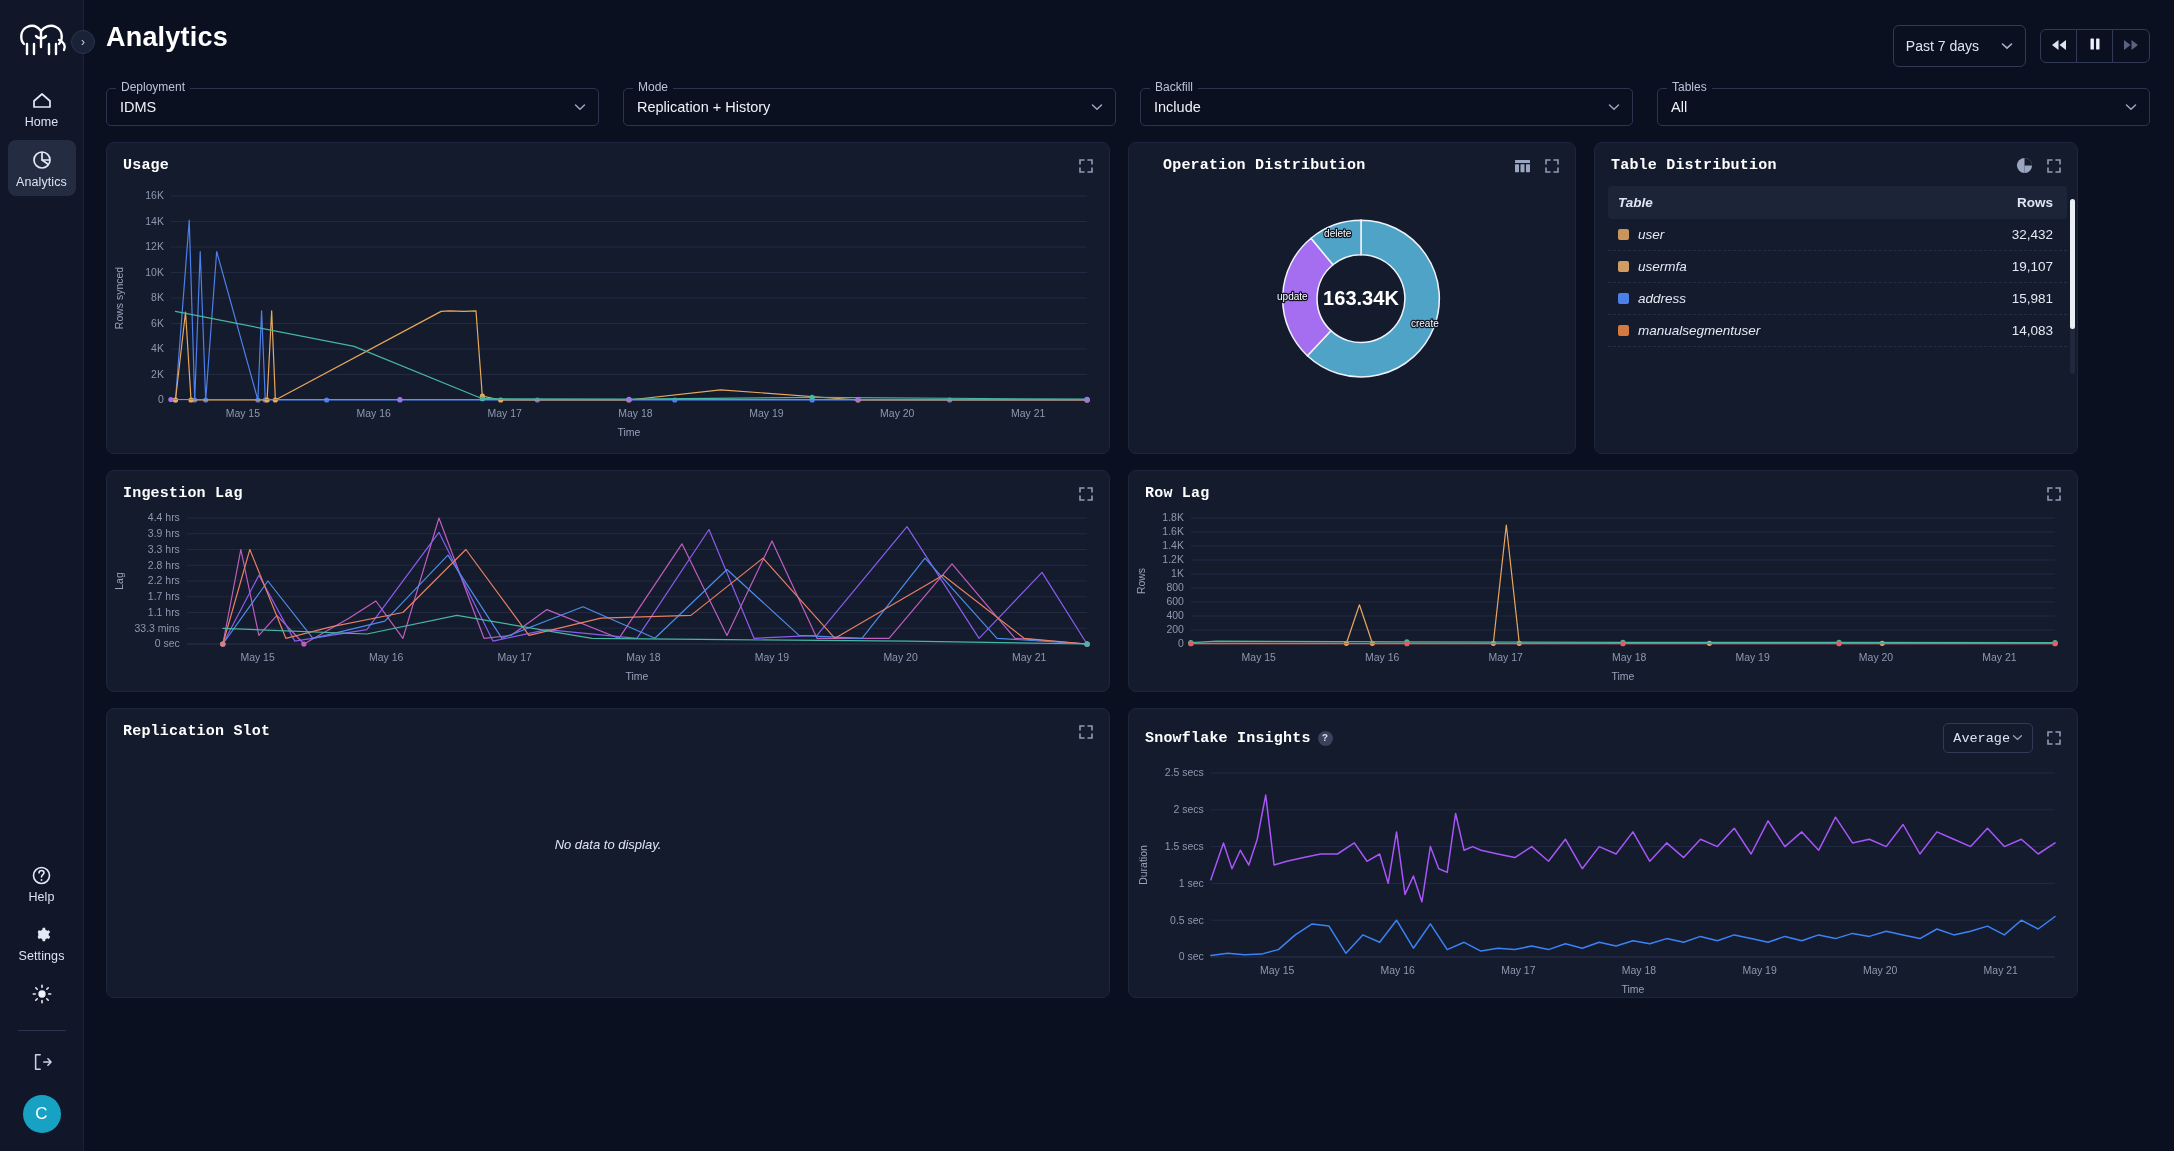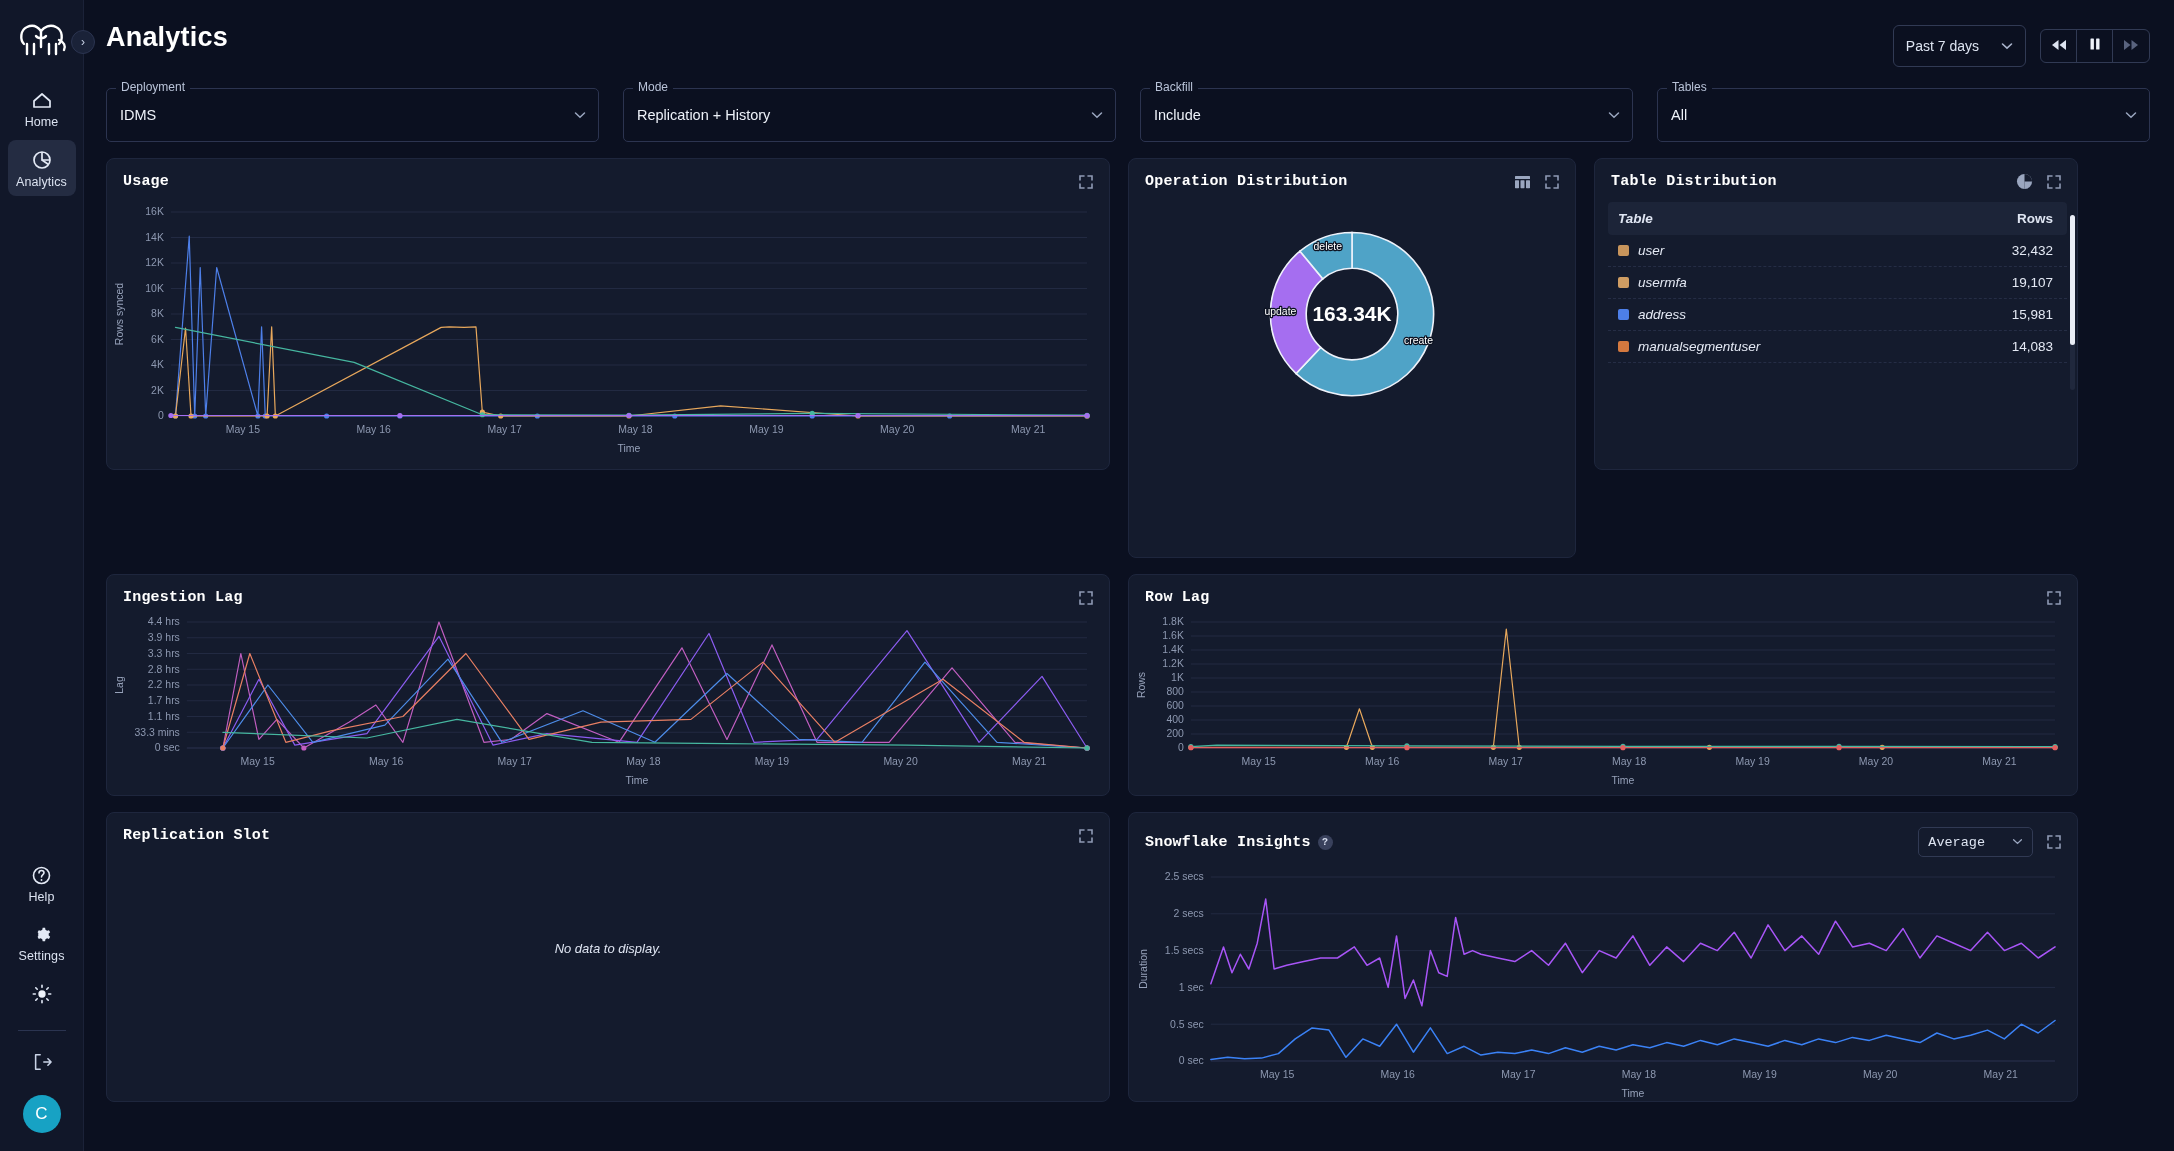--- a/index.html
+++ b/index.html
@@ -56,21 +56,21 @@
   }
   .transport { display: flex; border: 1px solid #313a54; border-radius: 6px; overflow: hidden; height: 34px; }
   .transport div {
     width: 36px; display: flex; align-items: center; justify-content: center;
     border-right: 1px solid #313a54; cursor: pointer;
   }
   .transport div:last-child { border-right: none; }
 
   
   .filters { display: flex; gap: 24px; margin-top: 22px; }
-  .field { flex: 1 1 0; position: relative; height: 54px; }
+  .field { flex: 1 1 0; position: relative; height: 38px; }
   .field-box {
     position: absolute; inset: 0; border: 1px solid #2c3450; border-radius: 5px;
     display: flex; align-items: center; padding: 0 12px 0 13px; cursor: pointer;
   }
   .field-label {
     position: absolute; top: -8px; left: 10px; padding: 0 5px;
     background: #0b1020; font-size: 12px; color: #b9c3d8; z-index: 2;
   }
   .field-value { font-size: 14.5px; color: #eef2f9; flex: 1 1 auto; }
   .chev { color: #9aa6bf; font-size: 12px; }
@@ -88,21 +88,21 @@
   }
   .card-title { font-size: 15px; font-weight: bold; color: #ffffff; letter-spacing: .2px; display: flex; align-items: center; gap: 7px; }
   .card-tools { display: flex; align-items: center; gap: 14px; }
   .icon-btn { cursor: pointer; display: flex; align-items: center; color: #8e9ab4; }
   .help-icon {
     width: 15px; height: 15px; border-radius: 50%; background: #39415c;
     color: #d7deee; font-size: 10px; display: flex; align-items: center; justify-content: center;
   }
   .small-select {
     height: 30px; padding: 0 9px; border: 1px solid #313a54; border-radius: 5px;
-    display: flex; align-items: center; gap: 27px; font-size: 13.5px; color: #dde4f1; cursor: pointer;
+    display: flex; align-items: center; gap: 2px; font-size: 13.5px; color: #dde4f1; cursor: pointer;
   }
 
   
   .plot { position: relative; width: 100%; }
   .plot svg { display: block; width: 100%; height: 100%; }
   .axis-text { fill: #8d98b0; font-size: 10.5px; font-family: "Liberation Sans", sans-serif; }
   .axis-title { fill: #97a2ba; font-size: 10.5px; font-family: "Liberation Sans", sans-serif; }
   .gridline { stroke: #222a42; stroke-width: 1; }
 
   
@@ -385,21 +385,21 @@
               <path d="M64.0 221.5 L293.5 221.5 L523.0 221.5 L752.5 221.5 L982.0 221.5" fill="none" stroke="#a56ef0" stroke-width="1.2" stroke-linejoin="round" stroke-linecap="round"></path>
               <circle cx="64" cy="221.49" r="2.6" fill="#a56ef0"></circle>
               <circle cx="293.5" cy="221.49" r="2.6" fill="#a56ef0"></circle>
               <circle cx="523" cy="221.49" r="2.6" fill="#a56ef0"></circle>
               <circle cx="752.5" cy="221.49" r="2.6" fill="#a56ef0"></circle>
               <circle cx="982" cy="221.49" r="2.6" fill="#a56ef0"></circle>
             </svg>
         </div>
       </div>
 
-      <div class="card" style="width:448px;height:400px;">
+      <div class="card" style="width:448px;height:312px;padding-left:18px;">
         <div class="card-head">
           <div class="card-title">Operation Distribution</div>
           <div class="card-tools">
             <div class="icon-btn">
               <svg width="17" height="16" viewBox="0 0 17 16" fill="#9aa6bf">
                 <rect x="1" y="2" width="15" height="3" rx="0.6"></rect>
                 <rect x="1" y="6.2" width="4" height="8" rx="0.6"></rect>
                 <rect x="6.5" y="6.2" width="4" height="8" rx="0.6"></rect>
                 <rect x="12" y="6.2" width="4" height="8" rx="0.6"></rect>
               </svg>

